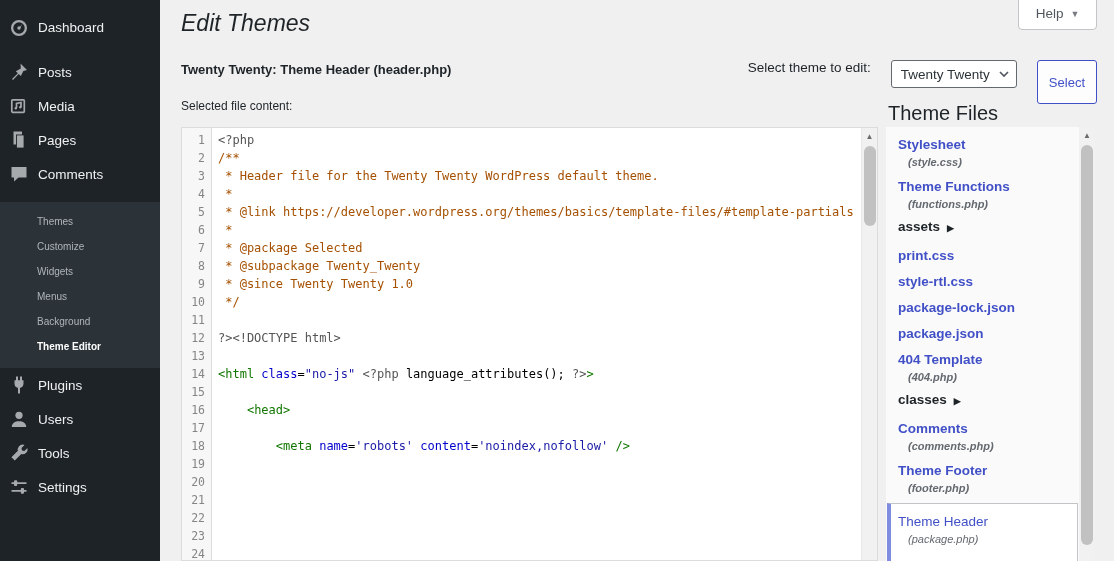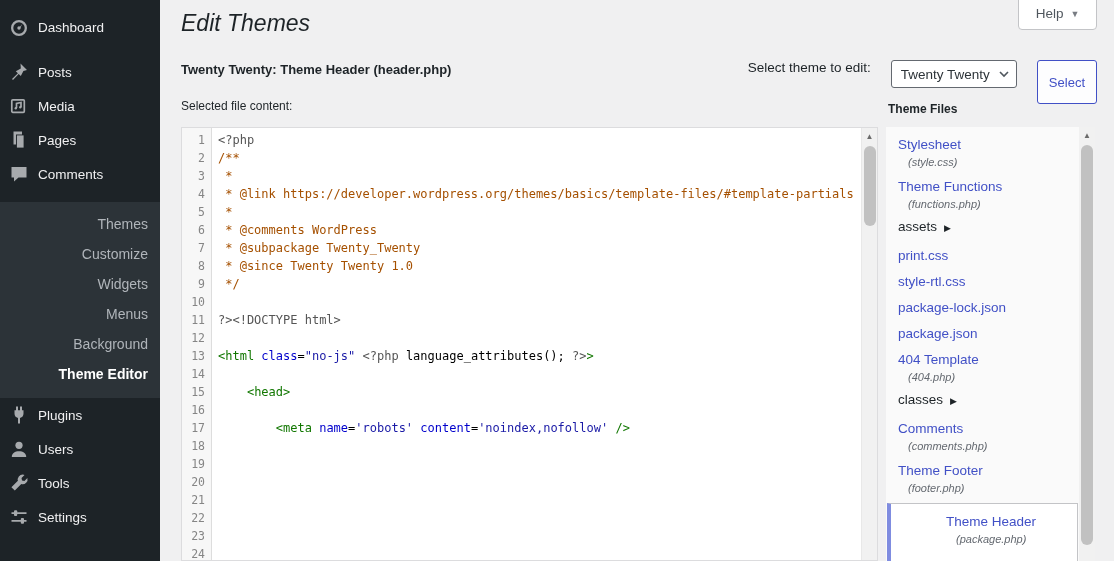--- a/index.html
+++ b/index.html
@@ -10,21 +10,21 @@
   .sidebar { position:absolute; left:0; top:0; width:160px; height:561px; background:#1d2327; padding-top:10px; }
   .mi { position:relative; display:flex; align-items:center; height:34px; padding-left:9px; color:#f0f0f1; font-size:13.5px; cursor:pointer; }
   .mi .ic { width:20px; height:20px; margin-right:9px; color:#a7aaad; flex:0 0 20px; }
   .mi .ic svg { width:20px; height:20px; display:block; }
   .mi.active { background:#3e58e9; color:#fff; }
   .mi.active .ic { color:#fff; }
   .mi.active::after { content:""; position:absolute; right:0; top:50%; margin-top:-9px;
       border:9px solid transparent; border-left-width:0; border-right-color:#f0f0f1; }
   .menu-sep { height:11px; }
   .submenu { background:#2c3338; padding:7px 0 9px; }
-  .smi { padding:7px 12px 7px 37px; font-size:14px; color:#b0b5ba; cursor:pointer;text-align:right; }
+  .smi { padding:7px 4px 7px 37px; font-size:10px; color:#b0b5ba; cursor:pointer; }
   .smi.current { color:#fff; font-weight:bold; }
 
   
   .help-btn { position:absolute; top:-4px; right:17px; width:79px; height:34px; background:#fff;
       border:1px solid #c3c4c7; border-radius:0 0 4px 4px; display:flex; align-items:center; justify-content:center;
       gap:7px; font-size:13.5px; color:#50575e; cursor:pointer; }
   .help-btn .car { font-size:9px; color:#787c82; padding-top:2px; }
   .page-title { position:absolute; left:181px; top:10px; font-size:23px; font-weight:400; color:#1d2327;font-style:italic; }
   .file-subtitle { position:absolute; left:181px; top:62px; font-size:13px; font-weight:600; color:#1d2327; }
   .content-label { position:absolute; left:181px; top:99px; font-size:12px; color:#1d2327; }
@@ -50,25 +50,25 @@
   .tk-tag     { color:#117700; }
   .tk-attr    { color:#0000cc; }
   .tk-str     { color:#1a1aa6; }
   .tk-plain   { color:#000000; }
 
   .vscroll { width:16px; background:#f1f1f1; border-left:1px solid #e8e8e8; position:relative; flex:0 0 16px; }
   .sb-arrow { height:16px; display:flex; align-items:center; justify-content:center; font-size:8px; color:#6b6b6b; }
   .sb-thumb { position:absolute; left:2px; width:12px; background:#c1c1c1; border-radius:6px; }
 
   
-  .tf-title { position:absolute; left:888px; top:102px; font-size:12px; font-weight:700; color:#1d2327; }
+  .tf-title { position:absolute; left:888px; top:102px; font-size:20px; font-weight:400; color:#1d2327; }
   .tf-panel { position:absolute; left:886px; top:127px; width:209px; height:434px; background:#fafafa; }
   .tf-list { position:absolute; left:0; top:0; right:16px; bottom:0; padding:8px 0 0 0; overflow:hidden; }
   .tf-scroll { position:absolute; right:0; top:0; width:16px; height:434px; background:#f1f1f1; }
-  .tf-item { padding-left:12px; }
+  .tf-item { padding-left:12px;font-weight:bold; }
   .tf-link { font-size:13.5px; color:#4150c6; text-decoration:none; cursor:pointer; display:inline-block; }
   .tf-sub { font-size:11px; font-style:italic; color:#646970; margin:3px 0 0 10px; }
   .tf-group { margin-bottom:9px; }
   .tf-file { margin-bottom:8px; }
   .tf-folder { margin:4px 0 12px 0; font-size:13.5px; color:#1d2327; cursor:pointer; }
   .tf-folder .arr { font-size:9px; margin-left:7px; color:#1d2327; }
   .tf-card { background:#fff; border:1px solid #c3c4c7; border-left:4px solid #7f8ce0; margin:3px 1px 0 1px;
       padding:8px 8px 10px 7px; }
 </style>
 </head>
@@ -214,24 +214,25 @@
         <div class="gl">19</div>
         <div class="gl">20</div>
         <div class="gl">21</div>
         <div class="gl">22</div>
         <div class="gl">23</div>
         <div class="gl">24</div>
       </div>
     <div class="codearea" id="codearea">
         <div class="cl"><span class="tk-meta">&lt;?php</span></div>
         <div class="cl"><span class="tk-comment">/**</span></div>
+        <div class="cl"><span class="tk-comment"> * Header file for the Twenty Twenty WordPress default theme.</span></div>
         <div class="cl"><span class="tk-comment"> *</span></div>
         <div class="cl"><span class="tk-comment"> * @link https://developer.wordpress.org/themes/basics/template-files/#template-partials</span></div>
         <div class="cl"><span class="tk-comment"> *</span></div>
-        <div class="cl"><span class="tk-comment"> * @comments WordPress</span></div>
+        <div class="cl"><span class="tk-comment"> * @package Selected</span></div>
         <div class="cl"><span class="tk-comment"> * @subpackage Twenty_Twenty</span></div>
         <div class="cl"><span class="tk-comment"> * @since Twenty Twenty 1.0</span></div>
         <div class="cl"><span class="tk-comment"> */</span></div>
         <div class="cl"></div>
         <div class="cl"><span class="tk-meta">?&gt;&lt;!DOCTYPE html&gt;</span></div>
         <div class="cl"></div>
         <div class="cl"><span class="tk-tag">&lt;html</span><span class="tk-plain"> </span><span class="tk-attr">class</span><span class="tk-plain">=</span><span class="tk-str">"no-js"</span><span class="tk-plain"> </span><span class="tk-meta">&lt;?php</span><span class="tk-plain"> language_attributes(); </span><span class="tk-meta">?&gt;</span><span class="tk-tag">&gt;</span></div>
         <div class="cl"></div>
         <div class="cl"><span class="tk-plain">    </span><span class="tk-tag">&lt;head&gt;</span></div>
         <div class="cl"></div>
@@ -257,21 +258,21 @@
         <div class="tf-item tf-folder"><span>assets</span><span class="arr">▶</span></div>
         <div class="tf-item tf-file"><a class="tf-link">print.css</a></div>
         <div class="tf-item tf-file"><a class="tf-link">style-rtl.css</a></div>
         <div class="tf-item tf-file"><a class="tf-link">package-lock.json</a></div>
         <div class="tf-item tf-file"><a class="tf-link">package.json</a></div>
         <div class="tf-item tf-group"><a class="tf-link">404 Template</a><div class="tf-sub">(404.php)</div></div>
         <div class="tf-item tf-folder"><span>classes</span><span class="arr">▶</span></div>
         <div class="tf-item tf-group"><a class="tf-link">Comments</a><div class="tf-sub">(comments.php)</div></div>
         <div class="tf-item tf-group"><a class="tf-link">Theme Footer</a><div class="tf-sub">(footer.php)</div></div>
         <div class="tf-card">
-          <div class="tf-group" style="padding-left: 0px; margin-left: 48px;"><a class="tf-link">Theme Header</a><div class="tf-sub">(package.php)</div></div>
+          <div class="tf-group" style="padding-left: 0px;"><a class="tf-link">Theme Header</a><div class="tf-sub">(package.php)</div></div>
         </div>
       </div>
     <div class="tf-scroll">
       <div class="sb-arrow">▲</div>
       <div class="sb-thumb" style="top:18px; height:400px;"></div>
     </div>
   </div>
 
 </div>
 

